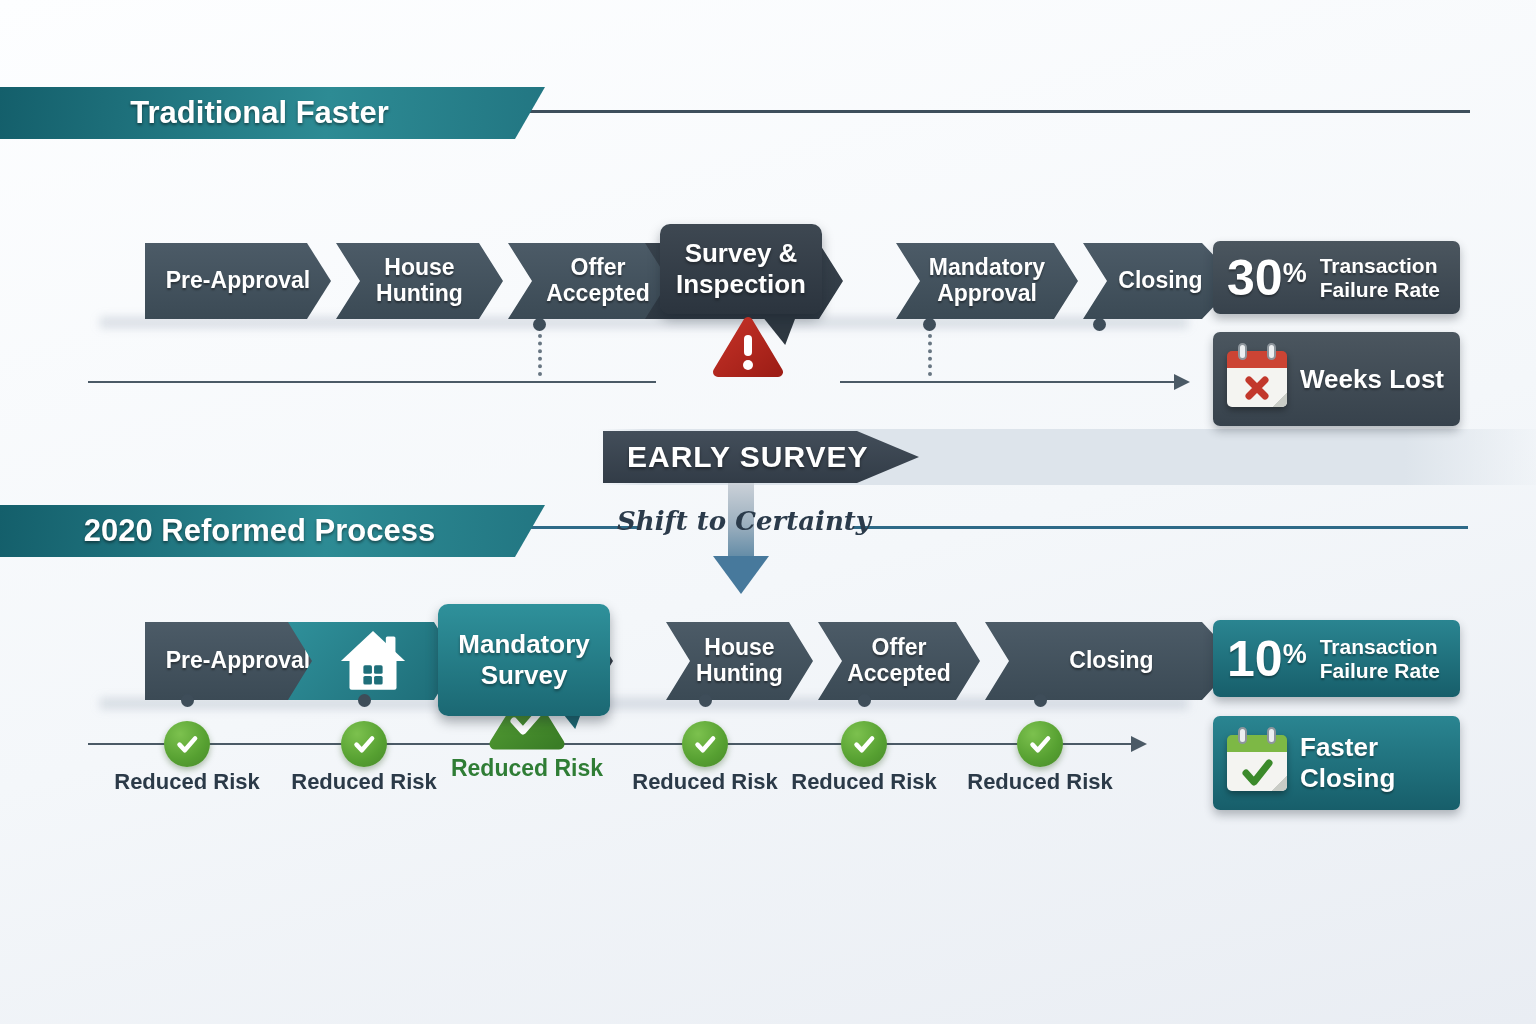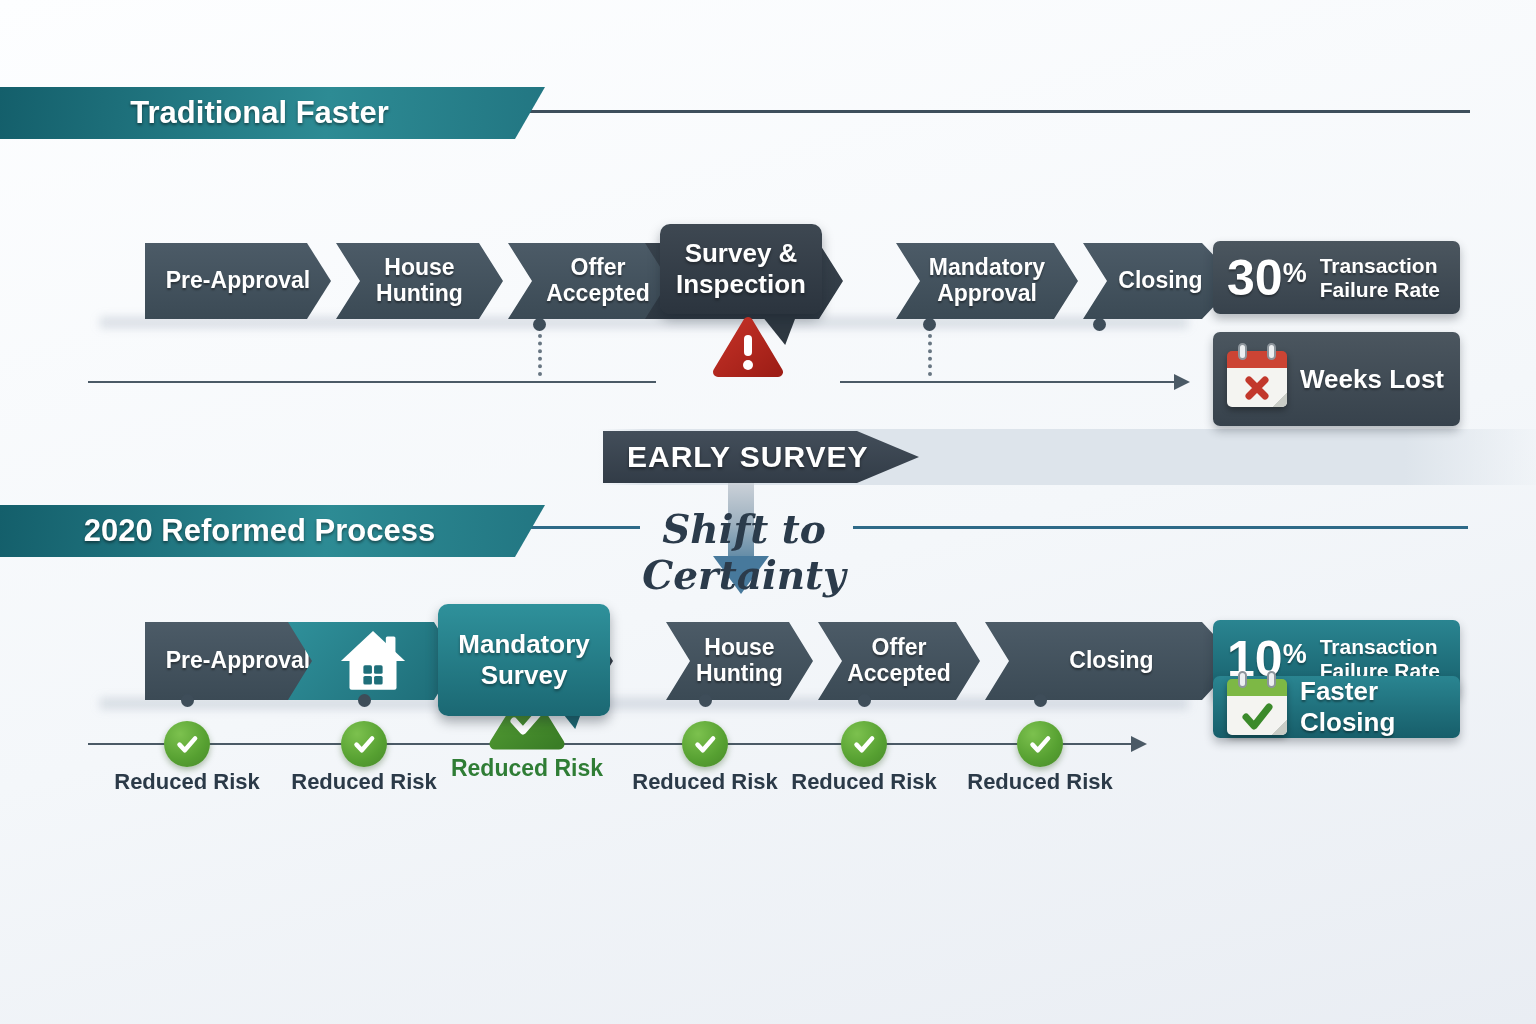--- a/index.html
+++ b/index.html
@@ -85,21 +85,21 @@
     background:linear-gradient(180deg,#434e5a 0%,#323c47 100%);
     clip-path:polygon(0 0,calc(100% - 62px) 0,100% 50%,calc(100% - 62px) 100%,0 100%);
     display:flex;align-items:center;justify-content:flex-start;padding-left:24px;box-sizing:border-box;
     color:#fff;font-size:30px;font-weight:800;letter-spacing:1px;text-shadow:0 2px 3px rgba(0,0,0,.45);}
   .varrow-shaft{position:absolute;left:728px;top:482px;width:26px;height:76px;z-index:2;
     background:linear-gradient(180deg,#ccd2d9 0%,#9db0bf 55%,#628ba6 100%);}
   .varrow-head{position:absolute;left:713px;top:556px;width:0;height:0;z-index:2;
     border-left:28px solid transparent;border-right:28px solid transparent;border-top:38px solid #47799c;}
   .caption{position:absolute;left:599px;top:506px;width:290px;z-index:5;text-align:center;
     font-family:"DejaVu Serif",serif;font-style:italic;font-weight:bold;
-    font-size:39px;color:#2b3b4b;}
+    font-size:26px;color:#2b3b4b;}
   .cap-line{position:absolute;top:526px;height:2.5px;background:#2e6a88;z-index:1;}
 
   
   .check-circle{position:absolute;width:46px;height:46px;border-radius:50%;z-index:3;
     background:radial-gradient(circle at 35% 28%,#7cc14e 0%,#56a031 60%,#48892a 100%);
     display:flex;align-items:center;justify-content:center;box-shadow:0 3px 6px rgba(40,80,20,.35);}
   .risk-label{position:absolute;width:170px;text-align:center;z-index:3;
     font-size:22px;font-weight:bold;color:#2b3a48;}
   .risk-label.green{color:#2f7d35;font-size:23px;}
   .gtri{position:absolute;z-index:4;}
@@ -296,21 +296,21 @@
 
   <div class="badge tealbg" style="top:620px;height:77px">
     <div class="stat-wrap">
       <span class="stat-num">10</span>
       <span class="stat-unit">%</span>
     </div>
     <div class="stat-text">Transaction
 Failure Rate</div>
   </div>
 
-  <div class="badge tealbg" style="top:676px;height:62px">
+  <div class="badge tealbg" style="top:716px;height:94px">
     <div class="cal">
       <div class="cal-ring" style="left:11px"></div>
       <div class="cal-ring" style="right:11px"></div>
       <div class="cal-top green"></div>
       <div class="cal-body">
         <svg width="36" height="30" viewBox="0 0 36 30">
           <path d="M7 16 l8 9 L30 6" stroke="#3b8a2b" stroke-width="7" fill="none" stroke-linecap="round" stroke-linejoin="round"></path>
         </svg>
       </div>
       <div class="cal-fold"></div>

